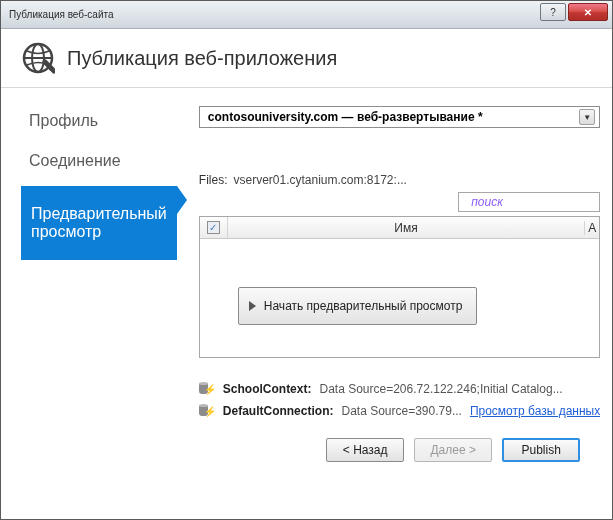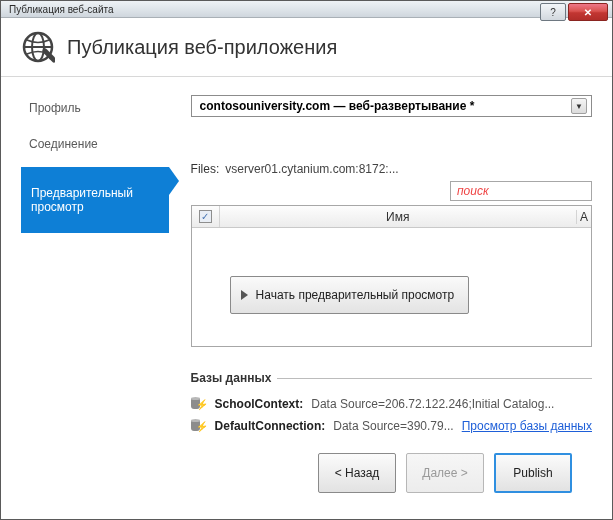--- a/index.html
+++ b/index.html
@@ -63,21 +63,21 @@
     padding: 18px 20px 14px 20px;
     gap: 0;
   }
   .sidebar {
     width: 182px;
     display:flex; flex-direction:column;
   }
   .navitem {
     padding: 6px 8px;
     color:#5a5a5a;
-    font-size:12px;
+    font-size:16px;
     margin-bottom: 10px;
   }
   .navitem.active {
     background:#0e7fd6;
     color:#fff;
     position:relative;
     padding: 19px 10px;
     margin-bottom: 10px;
   }
   .navitem.active::after {
@@ -121,23 +121,23 @@
     display:flex; align-items:center;
     gap:6px;
     margin-bottom: 4px;
   }
   .filesrow .flabel { color:#333; }
   .filesrow .fvalue { color:#444; flex:1; }
   .searchbox {
     width: 142px;
     height:20px;
     border:1px solid #a7a7a7;
-    padding: 0 6px;
-    display:flex; align-items:center;
-    color:#ef4444;
+    padding: 0 12px;
+    display:flex; align-items:center;
+    color:#8b5cf6;
     font-style: italic;
     font-size:12px;
     background:#fff;
     margin-top:44px;
   }
   .gridbox {
     border:1px solid #a7a7a7;
     height: 142px;
     background:#fff;
     position:relative;
@@ -227,21 +227,21 @@
   }
   .dbrow .k { font-weight:bold; color:#222; }
   .dbrow .v { color:#555; overflow:hidden; text-overflow:ellipsis; }
   .dbrow .lnk { color:#1e5fd8; text-decoration:underline; cursor:pointer; flex-shrink:0; }
   .footer {
     display:flex; justify-content:flex-end;
     gap:10px;
     padding: 12px 20px;
   }
   .btn {
-    min-width:78px; height:40px;
+    min-width:78px; height:24px;
     border:1px solid #8a8a8a;
     background: linear-gradient(to bottom,#fbfbfb,#e2e2e2);
     border-radius:2px;
     display:flex; align-items:center; justify-content:center;
     font-size:12px; color:#222;
     padding: 0 10px;
   }
   .btn.disabled { color:#9a9a9a; border-color:#b7b7b7; background:linear-gradient(to bottom,#f6f6f6,#ececec); }
   .btn.primary { border:2px solid #2f8fe0; }
 </style>
@@ -307,24 +307,20 @@
         </div>
         <div class="gridbody">
           <div class="previewbtn">
             <span class="play"></span>
             <span>Начать предварительный просмотр</span>
           </div>
         </div>
       </div>
 
       <div class="dbsection">
-        <div class="legend">
-          <span>Базы данных</span>
-          <span class="line"></span>
-        </div>
         <div class="dbrow">
           <span class="dbicon">
               <span class="cyl"></span>
               <span class="bolt">⚡</span>
             </span>
           <span class="k">SchoolContext:</span>
           <span class="v">Data Source=206.72.122.246;Initial Catalog...</span>
         </div>
         <div class="dbrow">
           <span class="dbicon">

